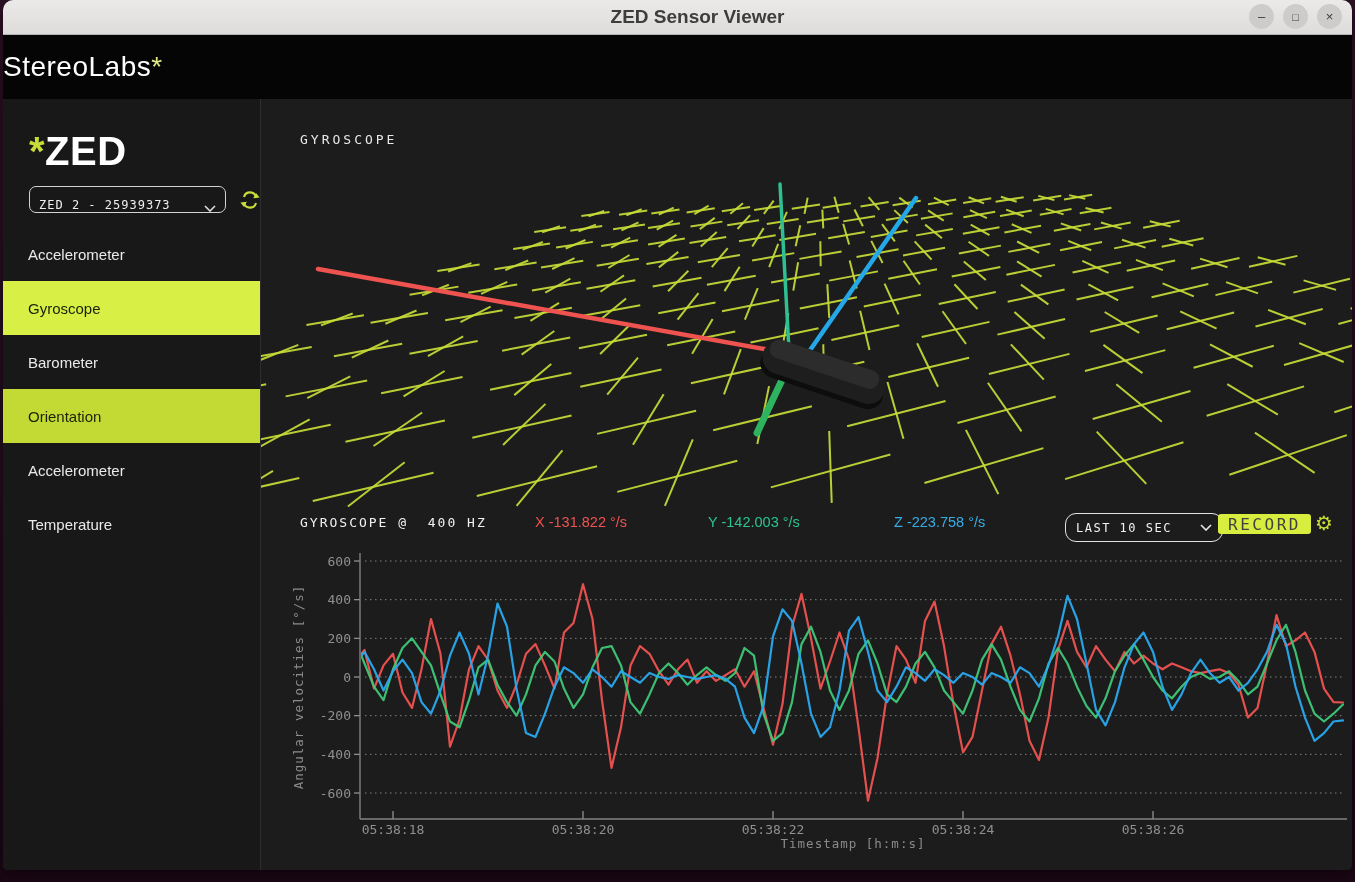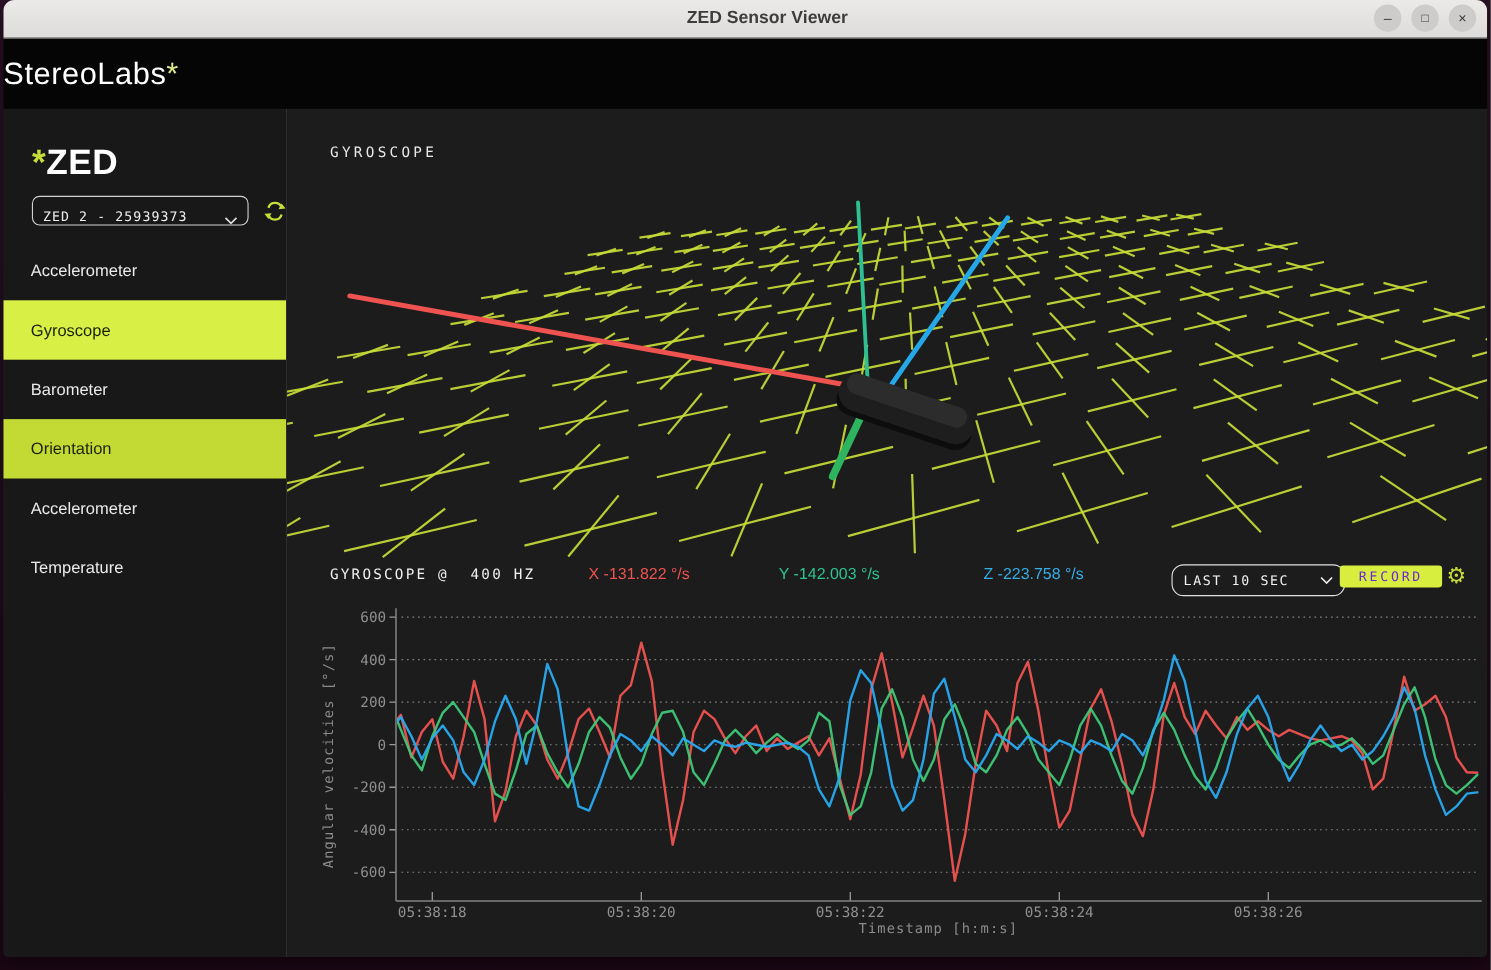--- a/index.html
+++ b/index.html
@@ -14,40 +14,40 @@
     box-shadow:0 4px 18px rgba(0,0,0,.55);
   }
   
   .titlebar{
     position:relative;height:34px;
     background:linear-gradient(180deg,#eceaE9 0%,#dedcdb 100%);
     border-bottom:1px solid #b6b4b3;
   }
   .tb-title{
     position:absolute;left:0;right:0;top:0;height:34px;line-height:34px;
-    text-align:center;font-size:16px;font-weight:bold;color:#3d3d3d;padding-left:40px;
+    text-align:center;font-size:19px;font-weight:bold;color:#3d3d3d;padding-left:40px;
   }
   .tb-buttons{position:absolute;right:10px;top:4px;display:flex;gap:9px;}
   .tb-btn{
     width:25px;height:25px;border-radius:50%;background:#cecccb;
     display:flex;align-items:center;justify-content:center;
     font-size:13px;color:#3a3a3a;cursor:default;
   }
   .tb-btn.max span{font-size:11px;}
   
   .brandbar{height:64px;background:#050505;display:flex;align-items:center;}
   .brand{font-size:28px;color:#ffffff;letter-spacing:.5px;}
   .brand .suffix{color:#dfe98a;}
   
   .content{display:flex;height:771px;background:#1b1b1b;}
   .sidebar{width:257px;background:#181818;border-right:1px solid #2e2e2e;position:relative;}
   .main{flex:1;position:relative;background:#1c1c1c;}
   
   .device{padding:30px 0 0 26px;}
-  .device-title{font-size:32px;font-weight:bold;color:#fff;letter-spacing:.5px;}
+  .device-title{font-size:40px;font-weight:bold;color:#fff;letter-spacing:.5px;}
   .device-title .ast{color:#c8dd38;}
   .select-row{display:flex;align-items:center;margin-top:12px;}
   .select-box{
     width:178px;height:25px;border:1.5px solid #d2d2d2;border-radius:7px;
     display:flex;align-items:flex-end;background:transparent;
     font-family:"DejaVu Sans Mono",monospace;font-size:12px;color:#efefef;
     letter-spacing:1px;padding:0 9px;justify-content:space-between;cursor:pointer;
   }
   .refresh{margin-left:14px;cursor:pointer;display:flex;}
   .nav{margin-top:14px;}
@@ -76,22 +76,22 @@
   .stat-y{left:447px;color:#2bc492;}
   .stat-z{left:633px;color:#35aee8;}
   .range-box{
     position:absolute;left:804px;top:1px;width:136px;height:21px;
     border:1.4px solid #e2e2e2;border-radius:11px;display:flex;align-items:center;
     justify-content:space-between;padding:3px 10px;cursor:pointer;
     font-family:"DejaVu Sans Mono",monospace;font-size:12px;color:#f2f2f2;letter-spacing:1.5px;
   }
   .record-btn{
     position:absolute;left:957px;top:2px;width:93px;height:20px;border:none;border-radius:3px;
-    background:#d8ee3e;color:#6d28d9;cursor:pointer;
-    font-family:"DejaVu Sans Mono",monospace;font-size:12px;letter-spacing:2.5px;
+    background:#d8ee3e;color:#404040;cursor:pointer;
+    font-family:"DejaVu Sans Mono",monospace;font-size:16px;letter-spacing:2.5px;
   }
   .gear{
     position:absolute;left:1054px;top:-1px;font-size:20px;color:#c8dd38;cursor:pointer;
     font-family:"DejaVu Sans",sans-serif;
   }
   
   #chart{position:absolute;left:0;top:440px;}
   .gridline{stroke:#e8e8e8;opacity:.5;stroke-width:1;stroke-dasharray:1.5 3.5;}
   .axis{stroke:#828282;stroke-width:1.4;fill:none;}
   .tickmark{stroke:#9a9a9a;stroke-width:1.2;}

